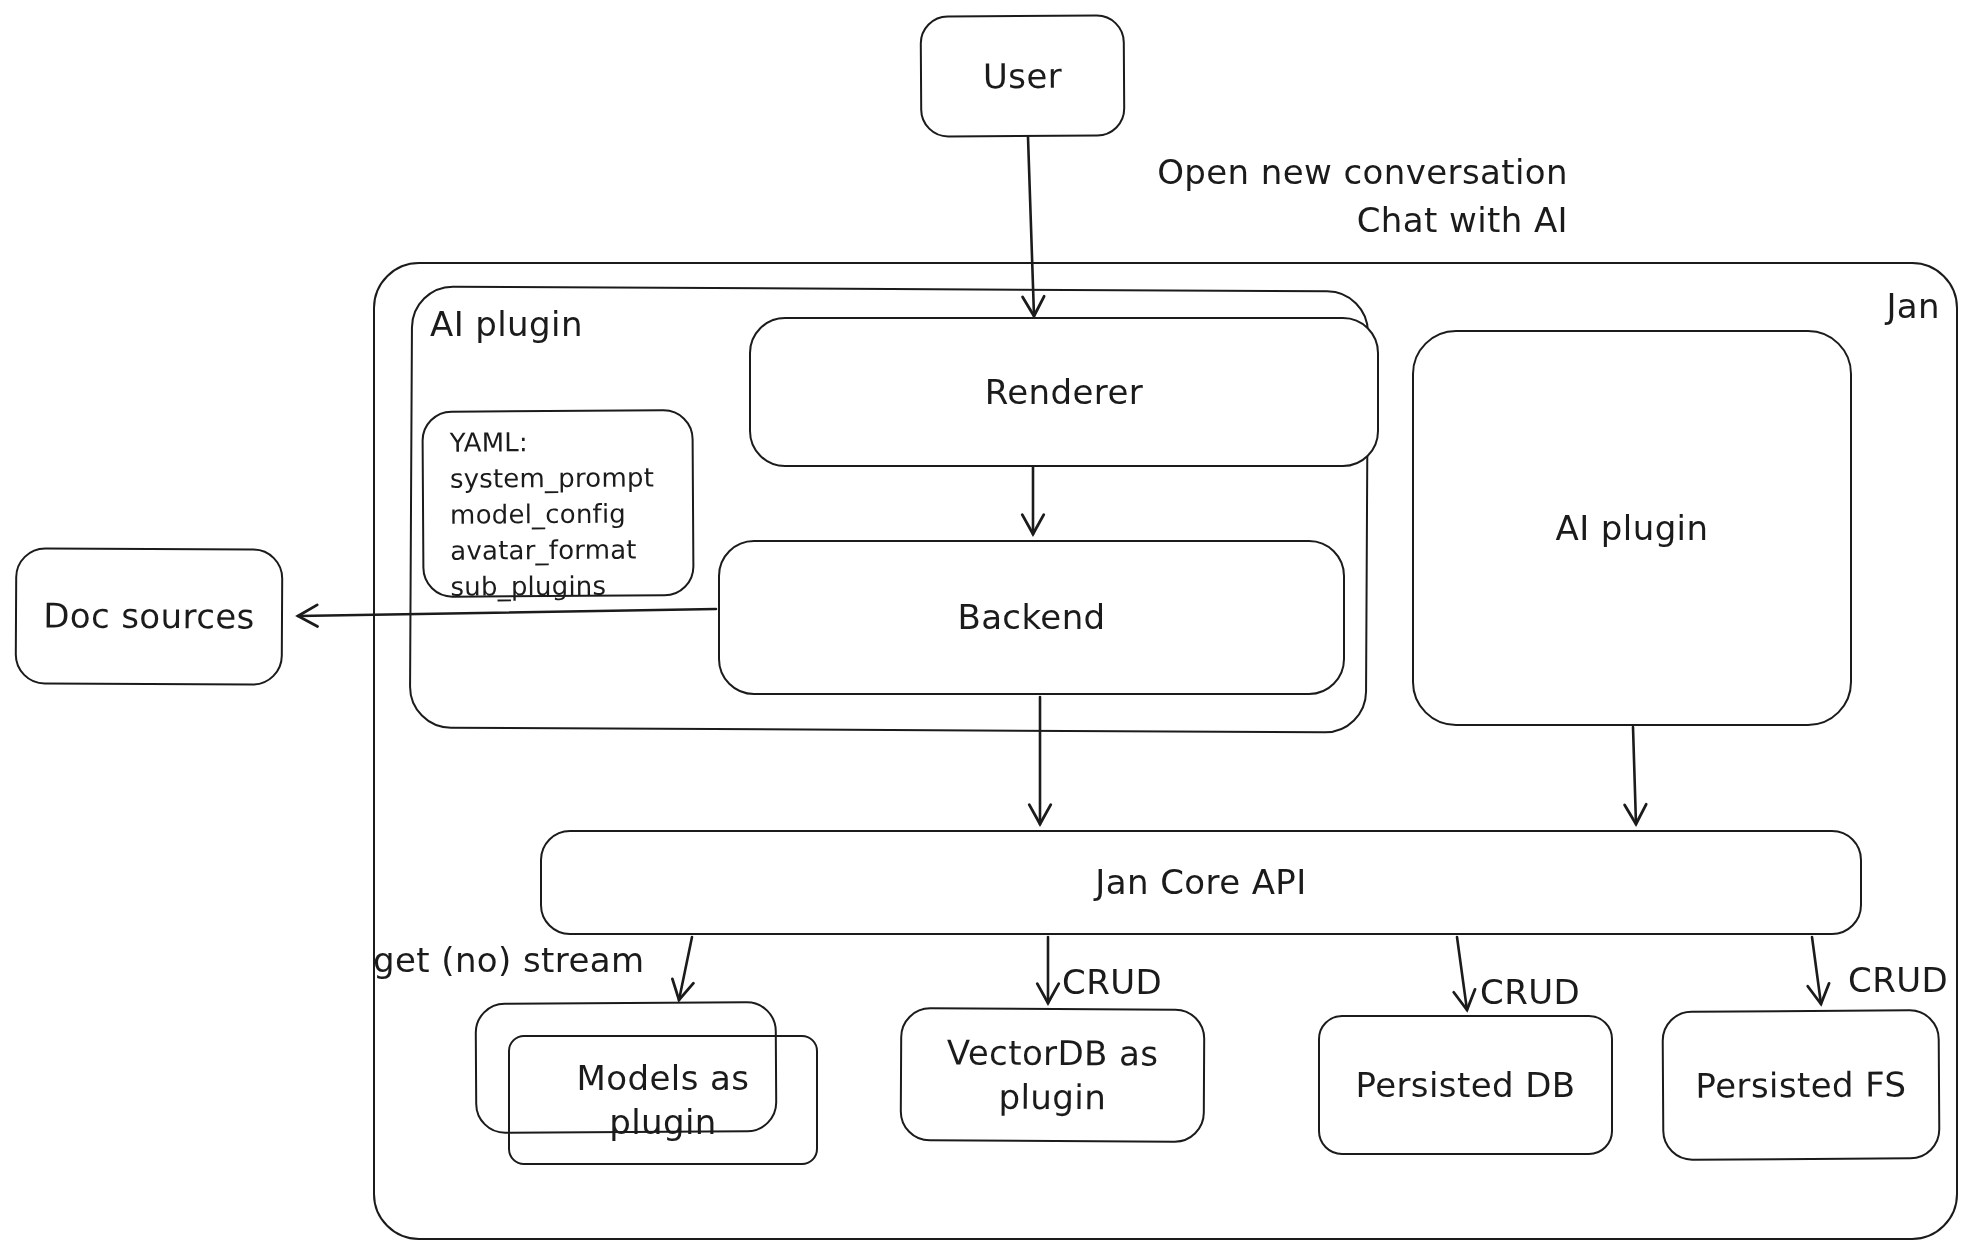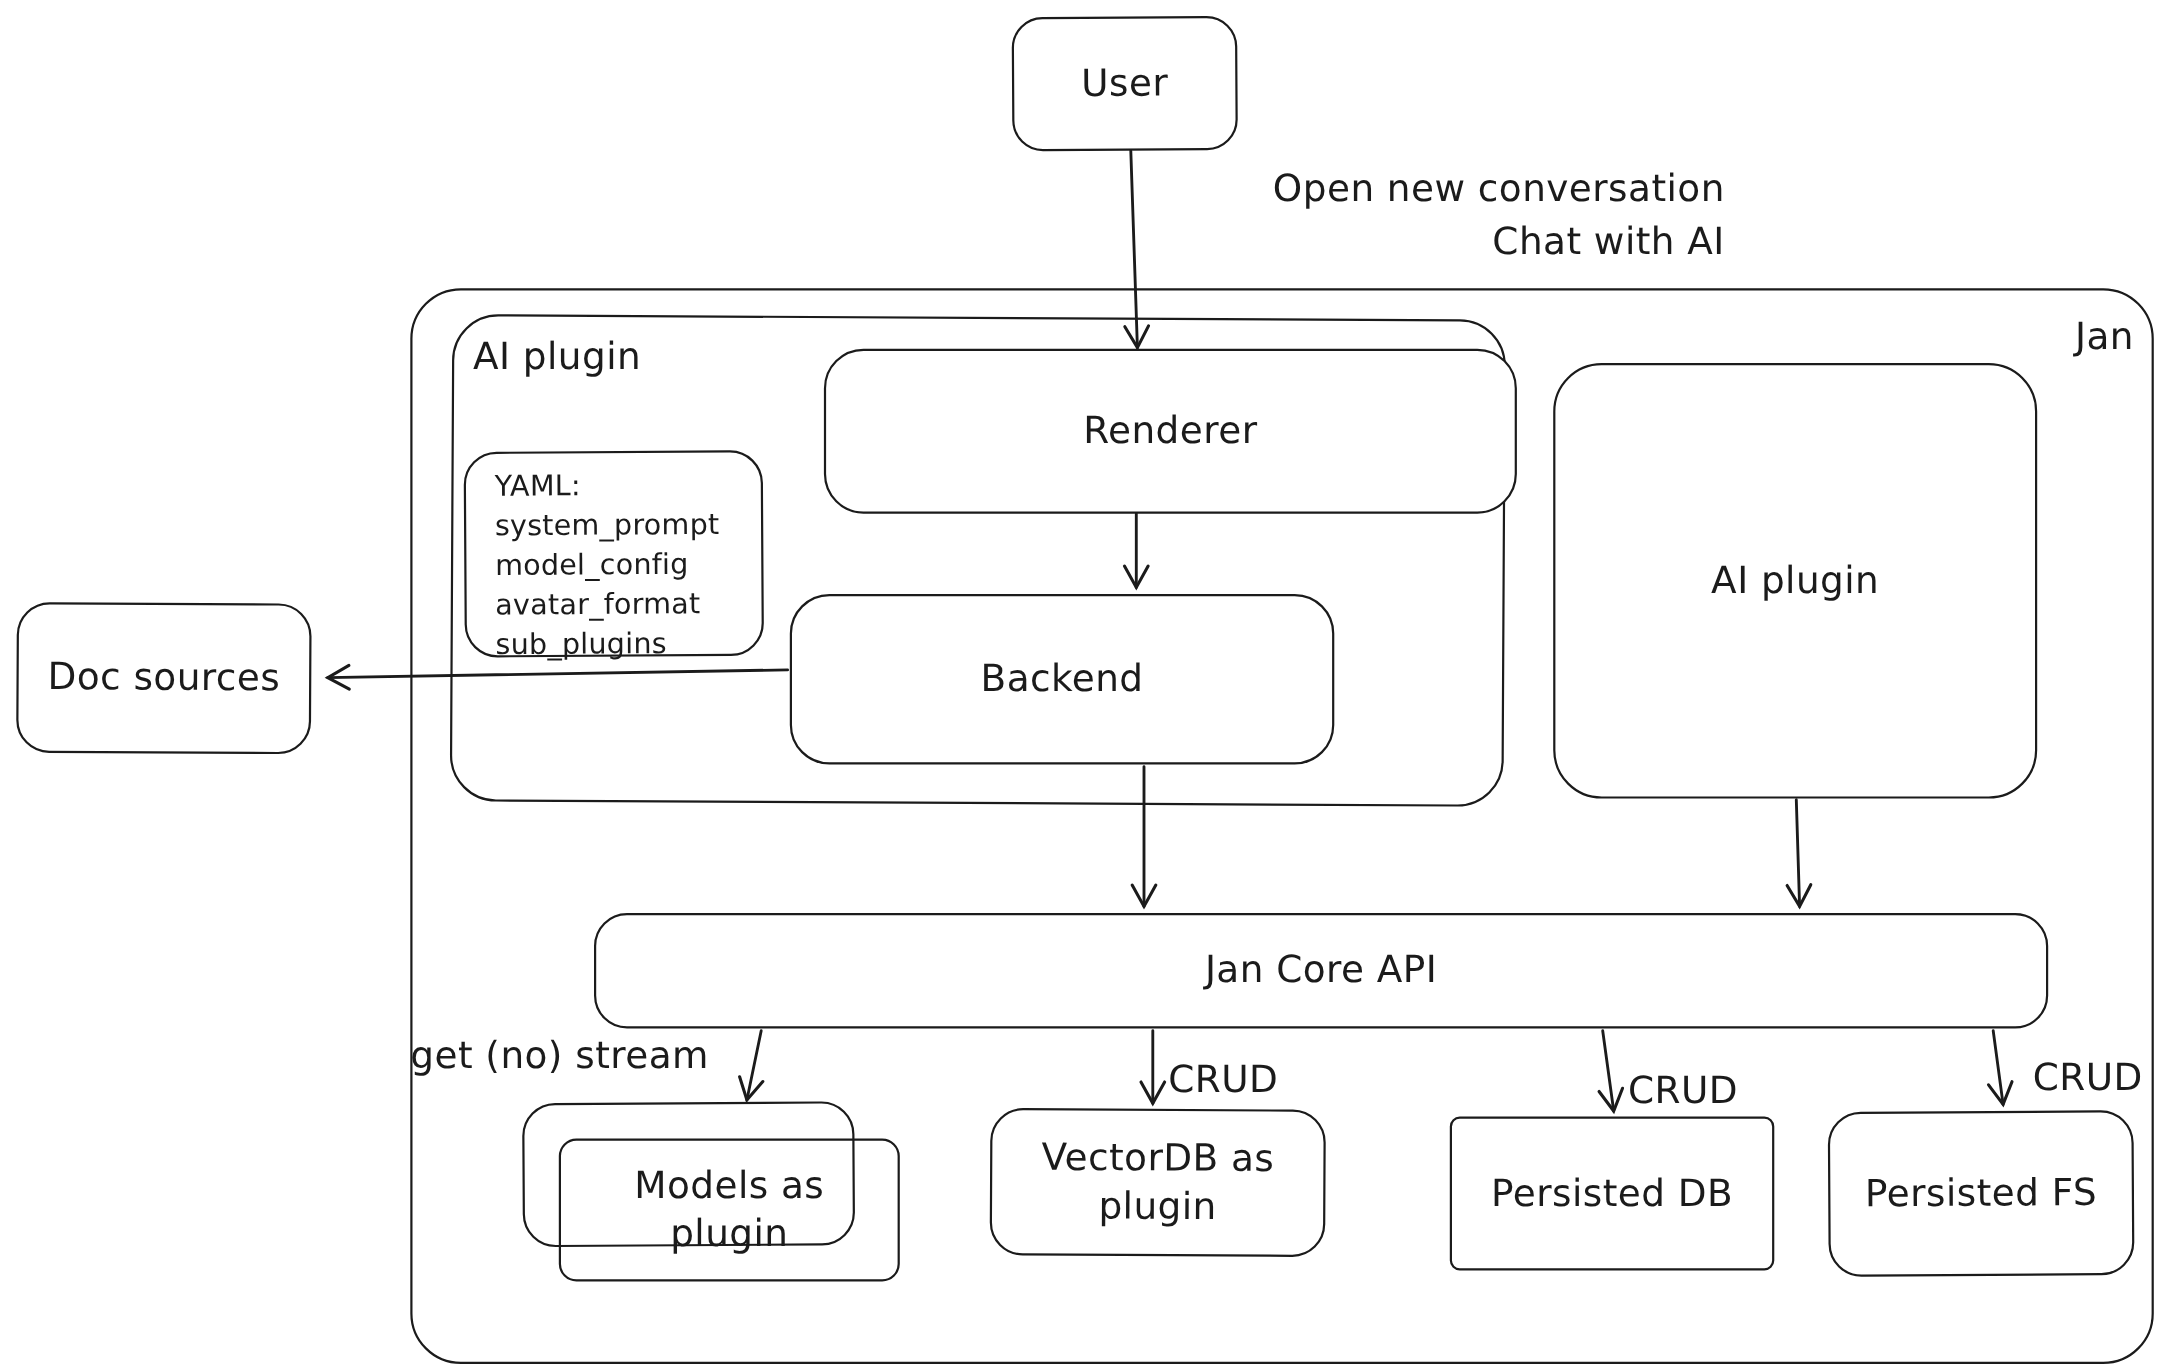--- a/index.html
+++ b/index.html
@@ -48,21 +48,21 @@
   <div class="node r-a" style="left:422px;top:410px;width:272px;height:187px;border-radius:30px;">
     <div class="yaml-lines">
       <div>YAML:</div>
       <div>system_prompt</div>
       <div>model_config</div>
       <div>avatar_format</div>
       <div>sub_plugins</div>
     </div>
   </div>
 
-  <div class="node" style="left:718px;top:540px;width:495px;height:155px;border-radius:36px;">
+  <div class="node" style="left:718px;top:540px;width:627px;height:155px;border-radius:36px;">
     <span>Backend</span>
   </div>
 
   <div class="node r-b" style="left:15px;top:548px;width:268px;height:137px;border-radius:30px;">
     <span>Doc sources</span>
   </div>
 
   <div class="node" style="left:1412px;top:330px;width:440px;height:396px;border-radius:44px;">
     <span>AI plugin</span>
   </div>
@@ -78,21 +78,21 @@
 
   <div class="node r-a" style="left:475px;top:1002px;width:302px;height:131px;border-radius:30px;"></div>
   <div class="node" style="left:508px;top:1035px;width:310px;height:130px;border-radius:16px;background:transparent;">
     <span style="max-width:220px;display:inline-block;">Models as plugin</span>
   </div>
 
   <div class="node r-b" style="left:900px;top:1008px;width:305px;height:134px;border-radius:30px;">
     <span style="max-width:235px;display:inline-block;">VectorDB as plugin</span>
   </div>
 
-  <div class="node" style="left:1318px;top:1015px;width:295px;height:140px;border-radius:9px;">
+  <div class="node" style="left:1318px;top:1015px;width:295px;height:140px;border-radius:24px;">
     <span>Persisted DB</span>
   </div>
 
   <div class="node r-a" style="left:1662px;top:1010px;width:278px;height:150px;border-radius:30px;">
     <span>Persisted FS</span>
   </div>
 
   <svg class="wires" width="1981" height="1246" viewBox="0 0 1981 1246">
     <defs>
       <marker id="arrow" markerUnits="userSpaceOnUse" markerWidth="40" markerHeight="28" viewBox="-22 -13 26 26" refX="0" refY="0" orient="auto">

